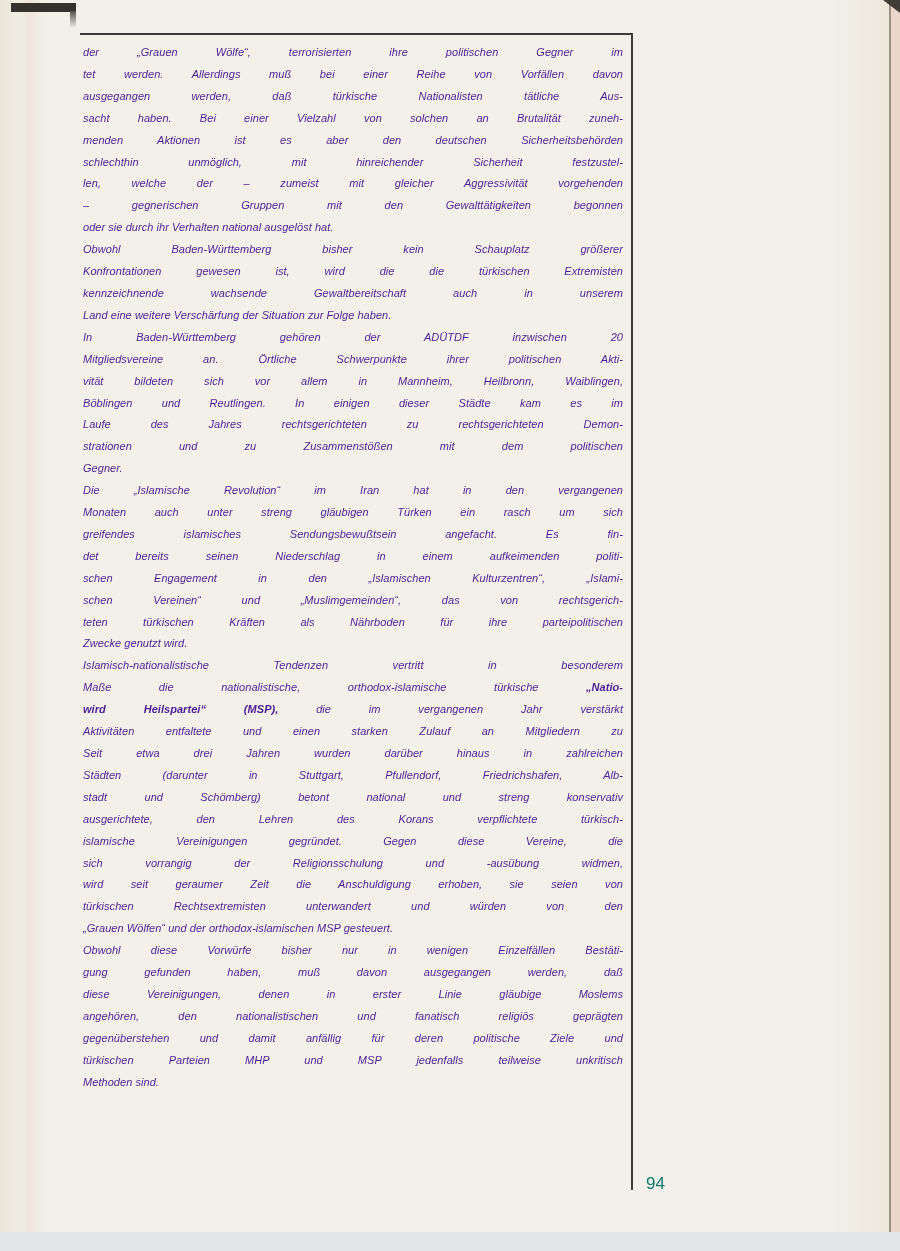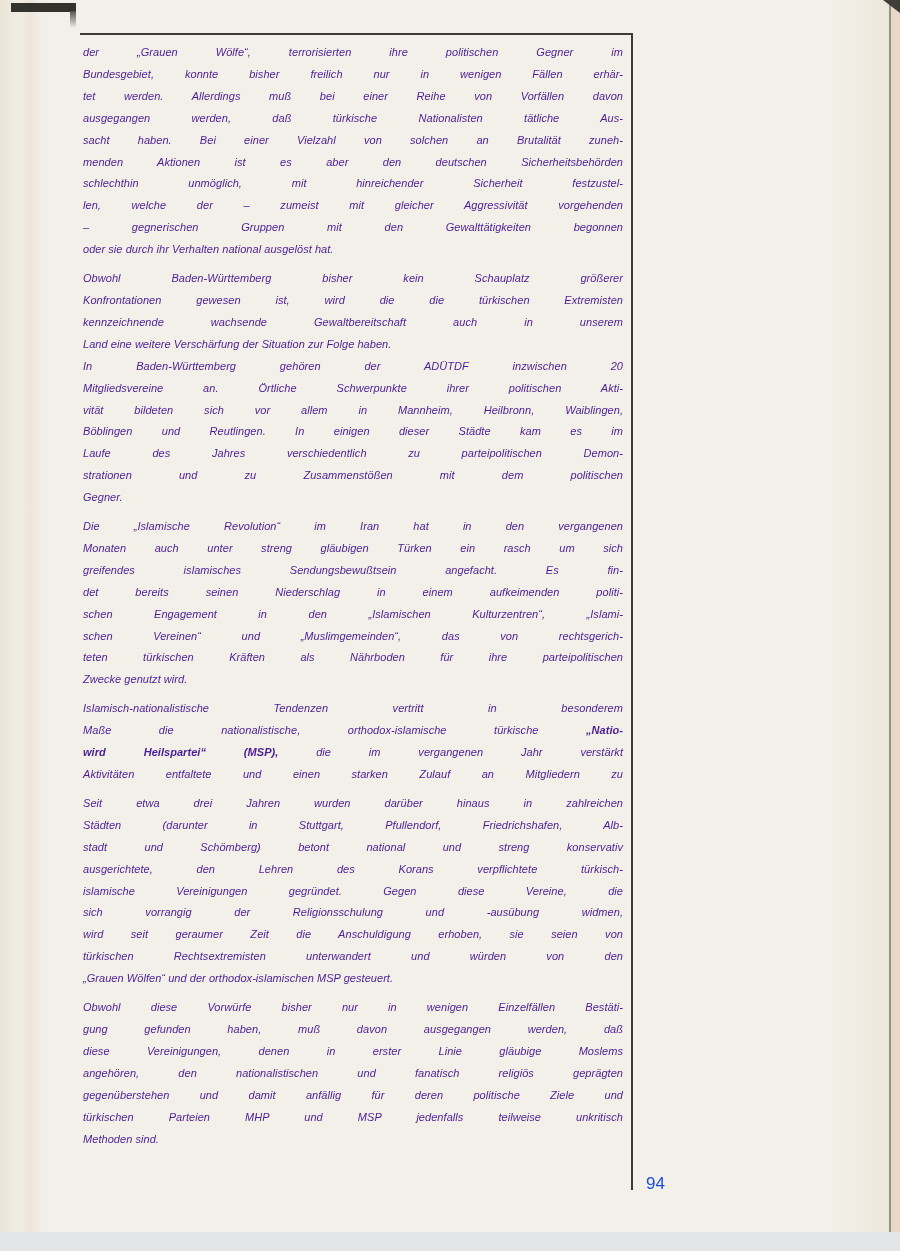--- a/index.html
+++ b/index.html
@@ -49,64 +49,63 @@
     border-right: 2px solid #3b3b38;
   }
   .text-column {
     position: absolute; left: 83px; top: 42px; width: 540px;
     font-size: 11px; line-height: 21.9px;
     color: #4c1d95;
     letter-spacing: 0.05px;
     font-style: italic;
   }
   .para { margin: 0; }
-  .para.gap { margin-top: 7px; }
+  .para.gap { }
   .line { text-align: justify; text-align-last: justify; white-space: normal; }
   .line.last { text-align-last: left; }
   .b { font-weight: bold; }
   .page-number {
     position: absolute; left: 646px; top: 1173px;
-    font-size: 17px; line-height: 22px; color: #1d4ed8;
+    font-size: 17px; line-height: 22px; color: #0f766e;
   }
 </style>
 </head>
 <body>
 
 <div class="page"></div>
 
 <div class="mark-bar"></div>
 <div class="mark-stub"></div>
 
 <div class="frame"></div>
 
 <div class="text-column">
     <div class="para">
       <div class="line"><span>der „Grauen Wölfe“, terrorisierten ihre politischen Gegner im</span></div>
-      <div class="line"><span>Bundesgebiet, konnte bisher freilich nur in wenigen Fällen erhär-</span></div>
       <div class="line"><span>tet werden. Allerdings muß bei einer Reihe von Vorfällen davon</span></div>
       <div class="line"><span>ausgegangen werden, daß türkische Nationalisten tätliche Aus-</span></div>
       <div class="line"><span>sacht haben. Bei einer Vielzahl von solchen an Brutalität zuneh-</span></div>
       <div class="line"><span>menden Aktionen ist es aber den deutschen Sicherheitsbehörden</span></div>
       <div class="line"><span>schlechthin unmöglich, mit hinreichender Sicherheit festzustel-</span></div>
       <div class="line"><span>len, welche der – zumeist mit gleicher Aggressivität vorgehenden</span></div>
       <div class="line"><span>– gegnerischen Gruppen mit den Gewalttätigkeiten begonnen</span></div>
       <div class="line last"><span>oder sie durch ihr Verhalten national ausgelöst hat.</span></div>
     </div>
     <div class="para gap">
       <div class="line"><span>Obwohl Baden-Württemberg bisher kein Schauplatz größerer</span></div>
       <div class="line"><span>Konfrontationen gewesen ist, wird die die türkischen Extremisten</span></div>
       <div class="line"><span>kennzeichnende wachsende Gewaltbereitschaft auch in unserem</span></div>
       <div class="line last"><span>Land eine weitere Verschärfung der Situation zur Folge haben.</span></div>
     </div>
     <div class="para">
       <div class="line"><span>In Baden-Württemberg gehören der ADÜTDF inzwischen 20</span></div>
       <div class="line"><span>Mitgliedsvereine an. Örtliche Schwerpunkte ihrer politischen Akti-</span></div>
       <div class="line"><span>vität bildeten sich vor allem in Mannheim, Heilbronn, Waiblingen,</span></div>
       <div class="line"><span>Böblingen und Reutlingen. In einigen dieser Städte kam es im</span></div>
-      <div class="line"><span>Laufe des Jahres verschiedentlich zu parteipolitischen Demon-</span></div>
+      <div class="line"><span>Laufe des Jahres rechtsgerichteten zu rechtsgerichteten Demon-</span></div>
       <div class="line"><span>strationen und zu Zusammenstößen mit dem politischen</span></div>
       <div class="line last"><span>Gegner.</span></div>
     </div>
     <div class="para gap">
       <div class="line"><span>Die „Islamische Revolution“ im Iran hat in den vergangenen</span></div>
       <div class="line"><span>Monaten auch unter streng gläubigen Türken ein rasch um sich</span></div>
       <div class="line"><span>greifendes islamisches Sendungsbewußtsein angefacht. Es fin-</span></div>
       <div class="line"><span>det bereits seinen Niederschlag in einem aufkeimenden politi-</span></div>
       <div class="line"><span>schen Engagement in den „Islamischen Kulturzentren“, „Islami-</span></div>
       <div class="line"><span>schen Vereinen“ und „Muslimgemeinden“, das von rechtsgerich-</span></div>

